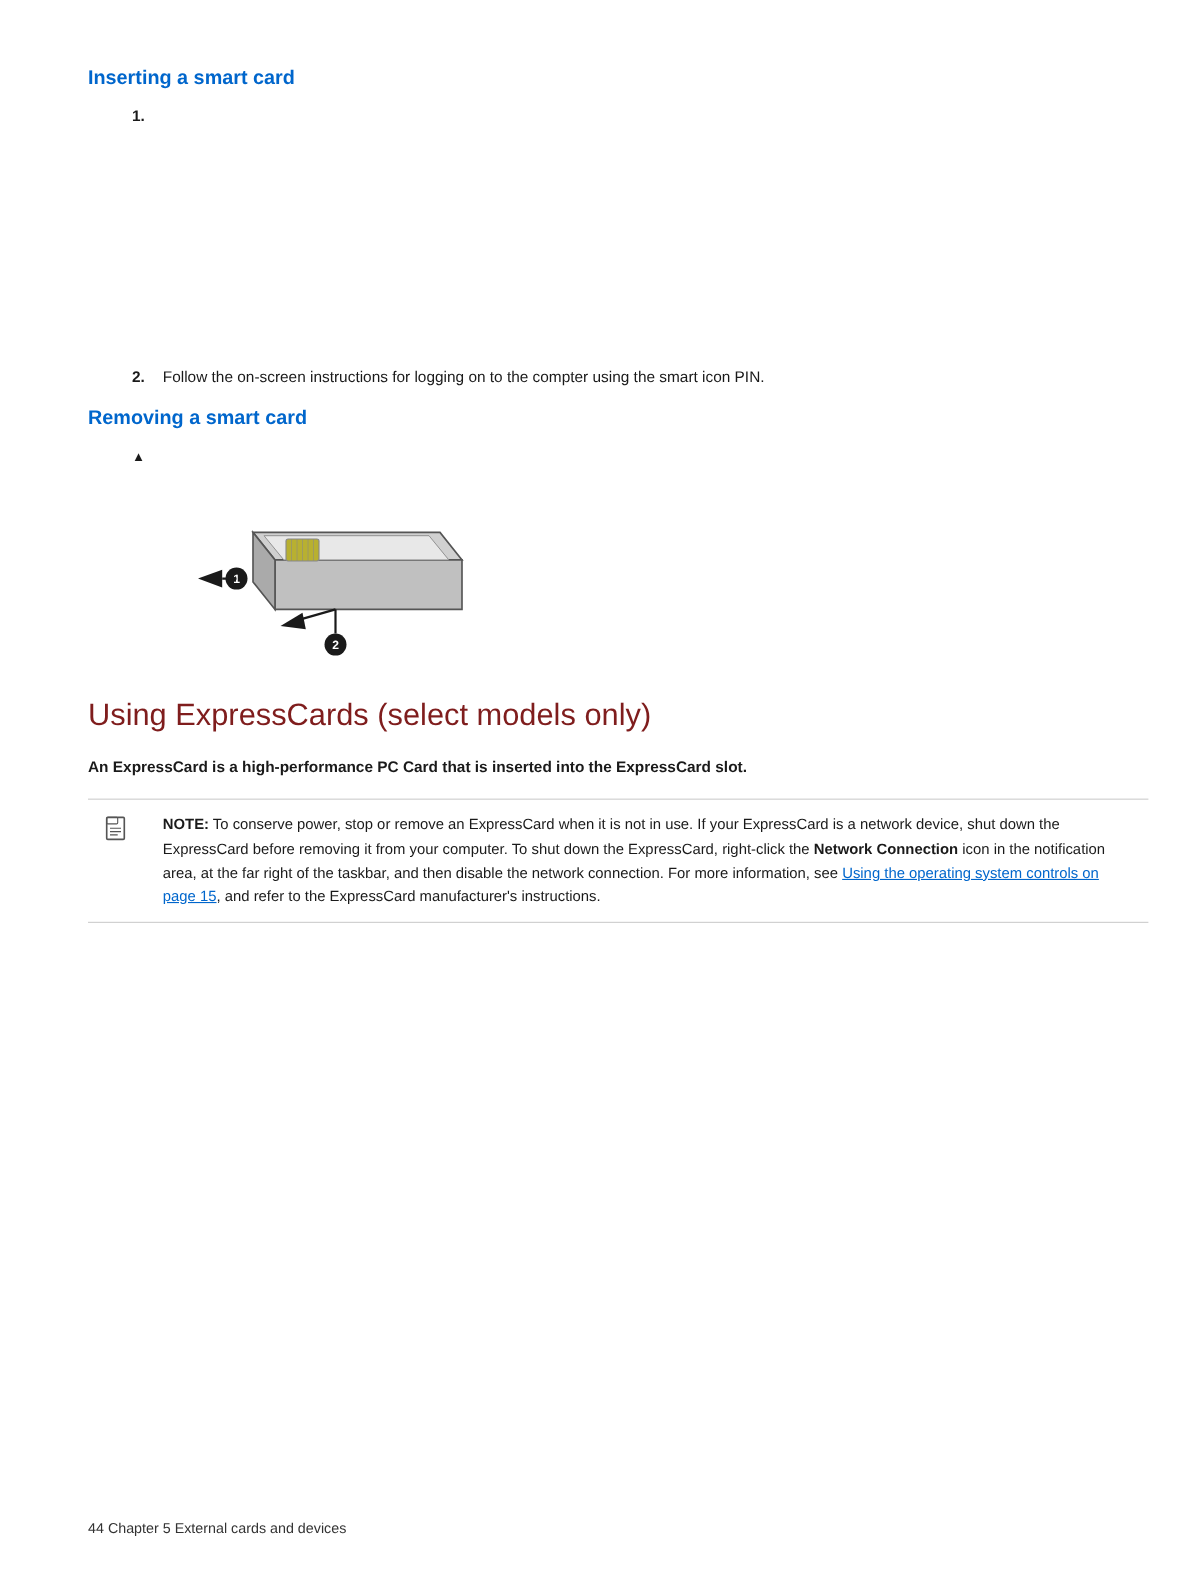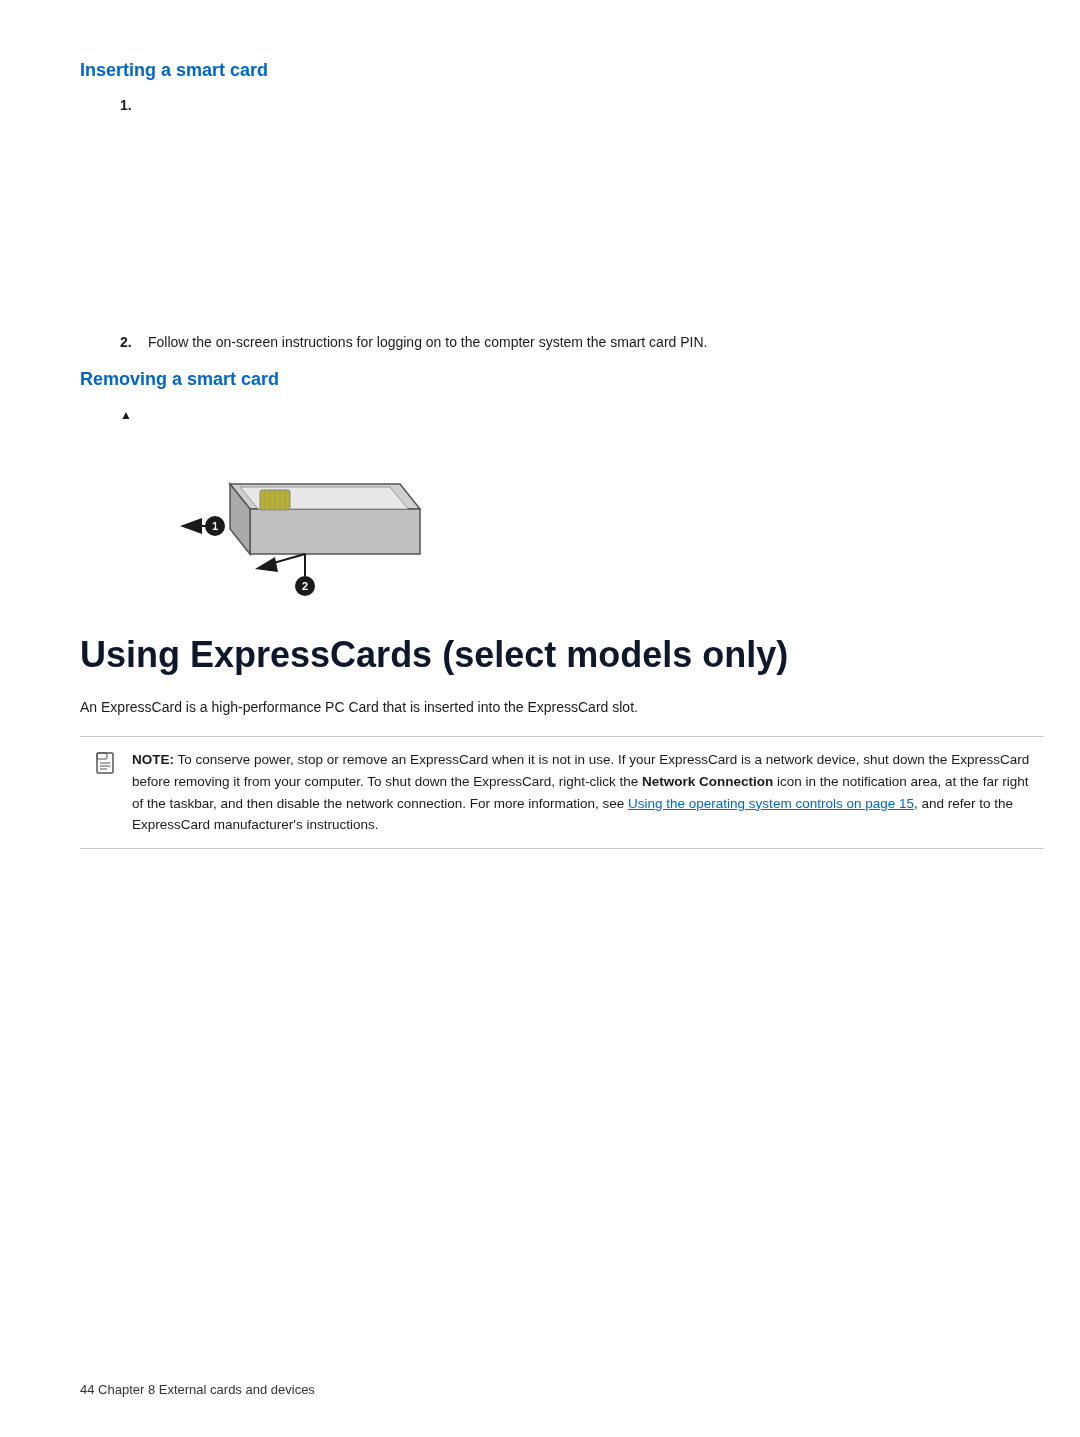--- a/index.html
+++ b/index.html
@@ -16,23 +16,23 @@
       padding: 60px 36px 80px 80px;
       max-width: 1080px;
     }
     .section-heading {
       color: #0066cc;
       font-size: 18px;
       font-weight: bold;
       margin-bottom: 14px;
     }
     .main-heading {
-      color: #0f172a;
-      font-size: 36px;
-      font-weight: bold;
+      color: #7f1d1d;
+      font-size: 28px;
+      font-weight: normal;
       margin-bottom: 20px;
       margin-top: 30px;
     }
     .numbered-list {
       list-style: none;
       padding-left: 40px;
       margin-bottom: 16px;
     }
     .numbered-list li {
       display: flex;
@@ -75,21 +75,21 @@
     .diagram-svg {
       width: 280px;
       height: 160px;
     }
     .note-box {
       border-top: 1px solid #cccccc;
       border-bottom: 1px solid #cccccc;
       padding: 12px 14px;
       margin: 18px 0;
       display: flex;
-      gap: 10px;
+      gap: 26px;
       line-height: 1.6;
       font-size: 13.5px;
     }
     .note-icon {
       font-size: 20px;
       min-width: 28px;
       margin-top: 2px;
     }
     .note-content {
       flex: 1;
@@ -98,20 +98,21 @@
       font-weight: bold;
     }
     .note-link {
       color: #0066cc;
       text-decoration: underline;
     }
     .body-text {
       line-height: 1.6;
       margin-bottom: 12px;
       font-size: 14px;
+      font-weight: bold;
     }
     .footer {
       position: absolute;
       bottom: 40px;
       left: 80px;
       font-size: 13px;
       color: #333;
     }
     .bold-inline {
       font-weight: bold;
@@ -128,21 +129,21 @@
     <li>
       <span class="num">1.</span>
     </li>
   </ol>
 
   <div class="spacer-large"></div>
 
   <ol class="numbered-list" start="2">
     <li>
       <span class="num">2.</span>
-      <span>Follow the on-screen instructions for logging on to the compter system the smart card PIN.</span>
+      <span>Follow the on-screen instructions for logging on to the compter using the smart icon PIN.</span>
     </li>
   </ol>
 
   <h2 class="section-heading">Removing a smart card</h2>
 
   <ul class="bullet-list">
     <li>
       <span class="tri">▲</span>
     </li>
   </ul>
@@ -194,13 +195,13 @@
         <line x1="6" y1="18" x2="13" y2="18" stroke="#555" stroke-width="1"></line>
       </svg>
     </div>
     <div class="note-content">
       <span class="note-label">NOTE:</span><span>  To conserve power, stop or remove an ExpressCard when it is not in use. If your ExpressCard is a network device, shut down the ExpressCard before removing it from your computer. To shut down the ExpressCard, right-click the </span><span class="bold-inline">Network Connection</span><span> icon in the notification area, at the far right of the taskbar, and then disable the network connection. For more information, see </span><a class="note-link" href="#">Using the operating system controls on page 15</a><span>, and refer to the ExpressCard manufacturer's instructions.</span>
     </div>
   </div>
 
 </div>
 
-<div class="footer">44    Chapter 8   External cards and devices</div>
+<div class="footer">44    Chapter 5   External cards and devices</div>
 
 </body></html>

